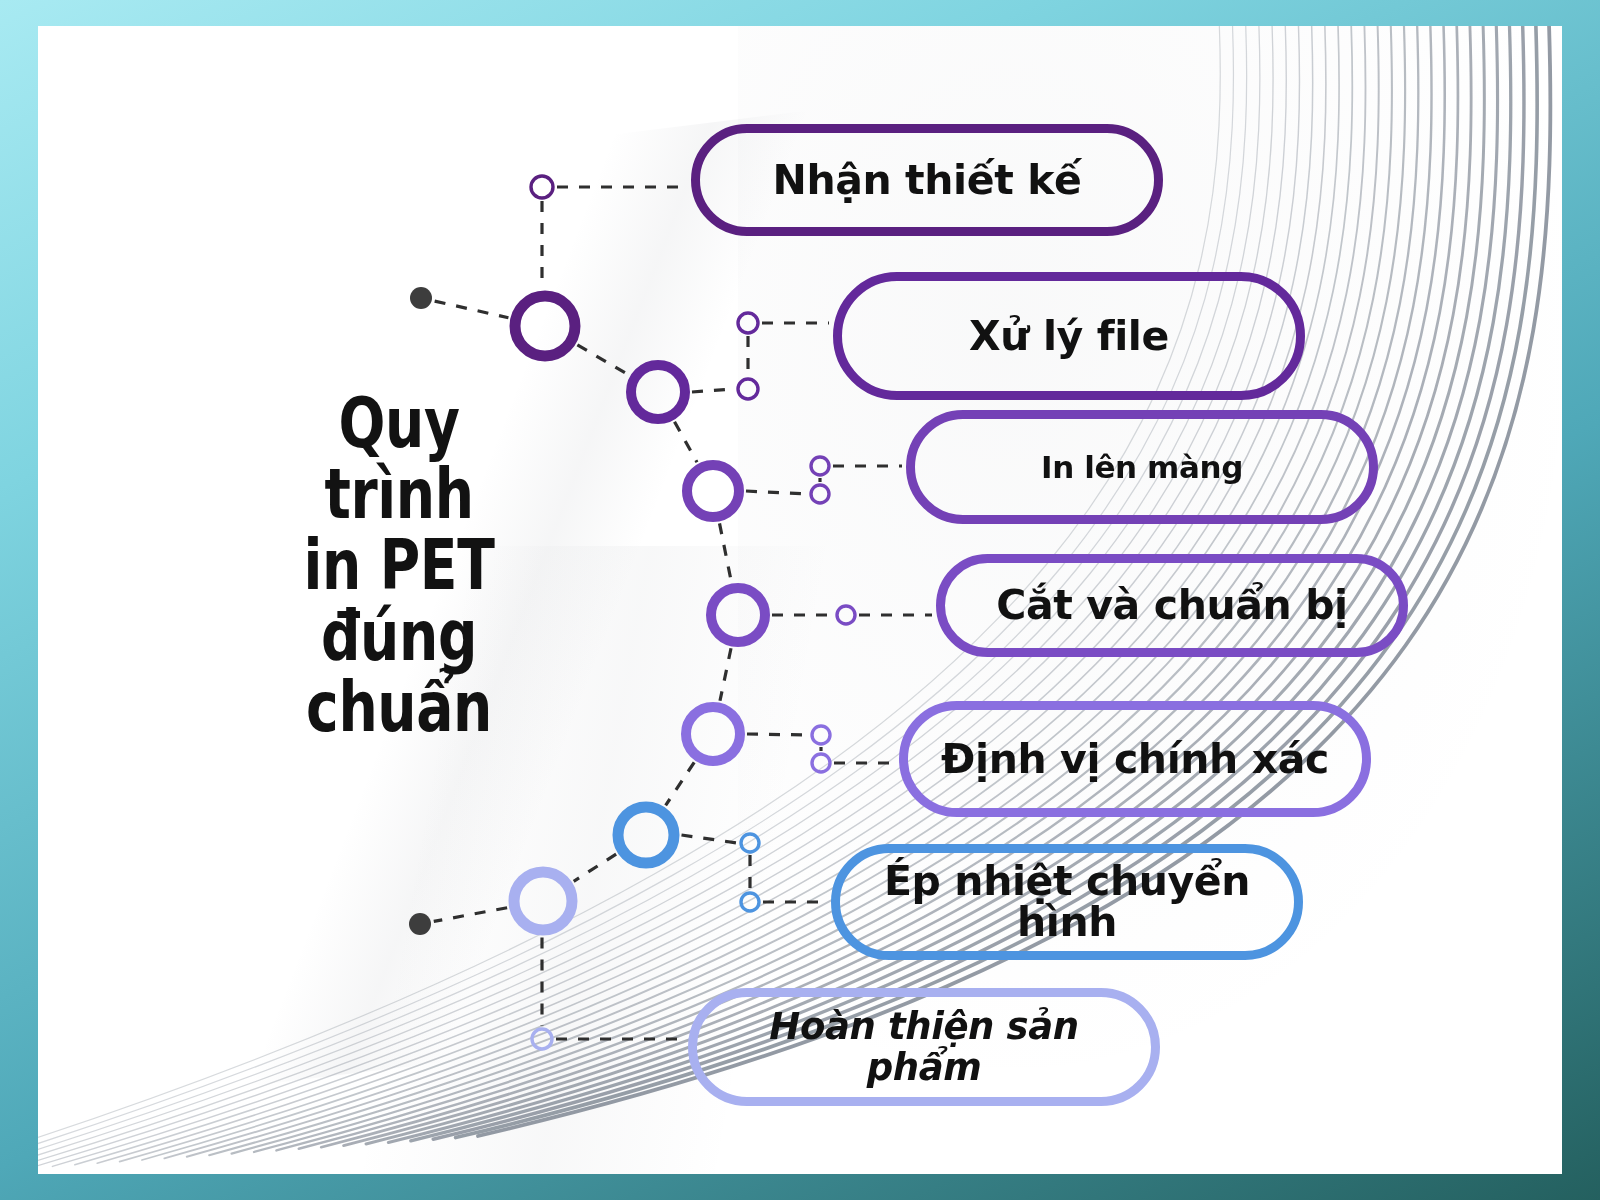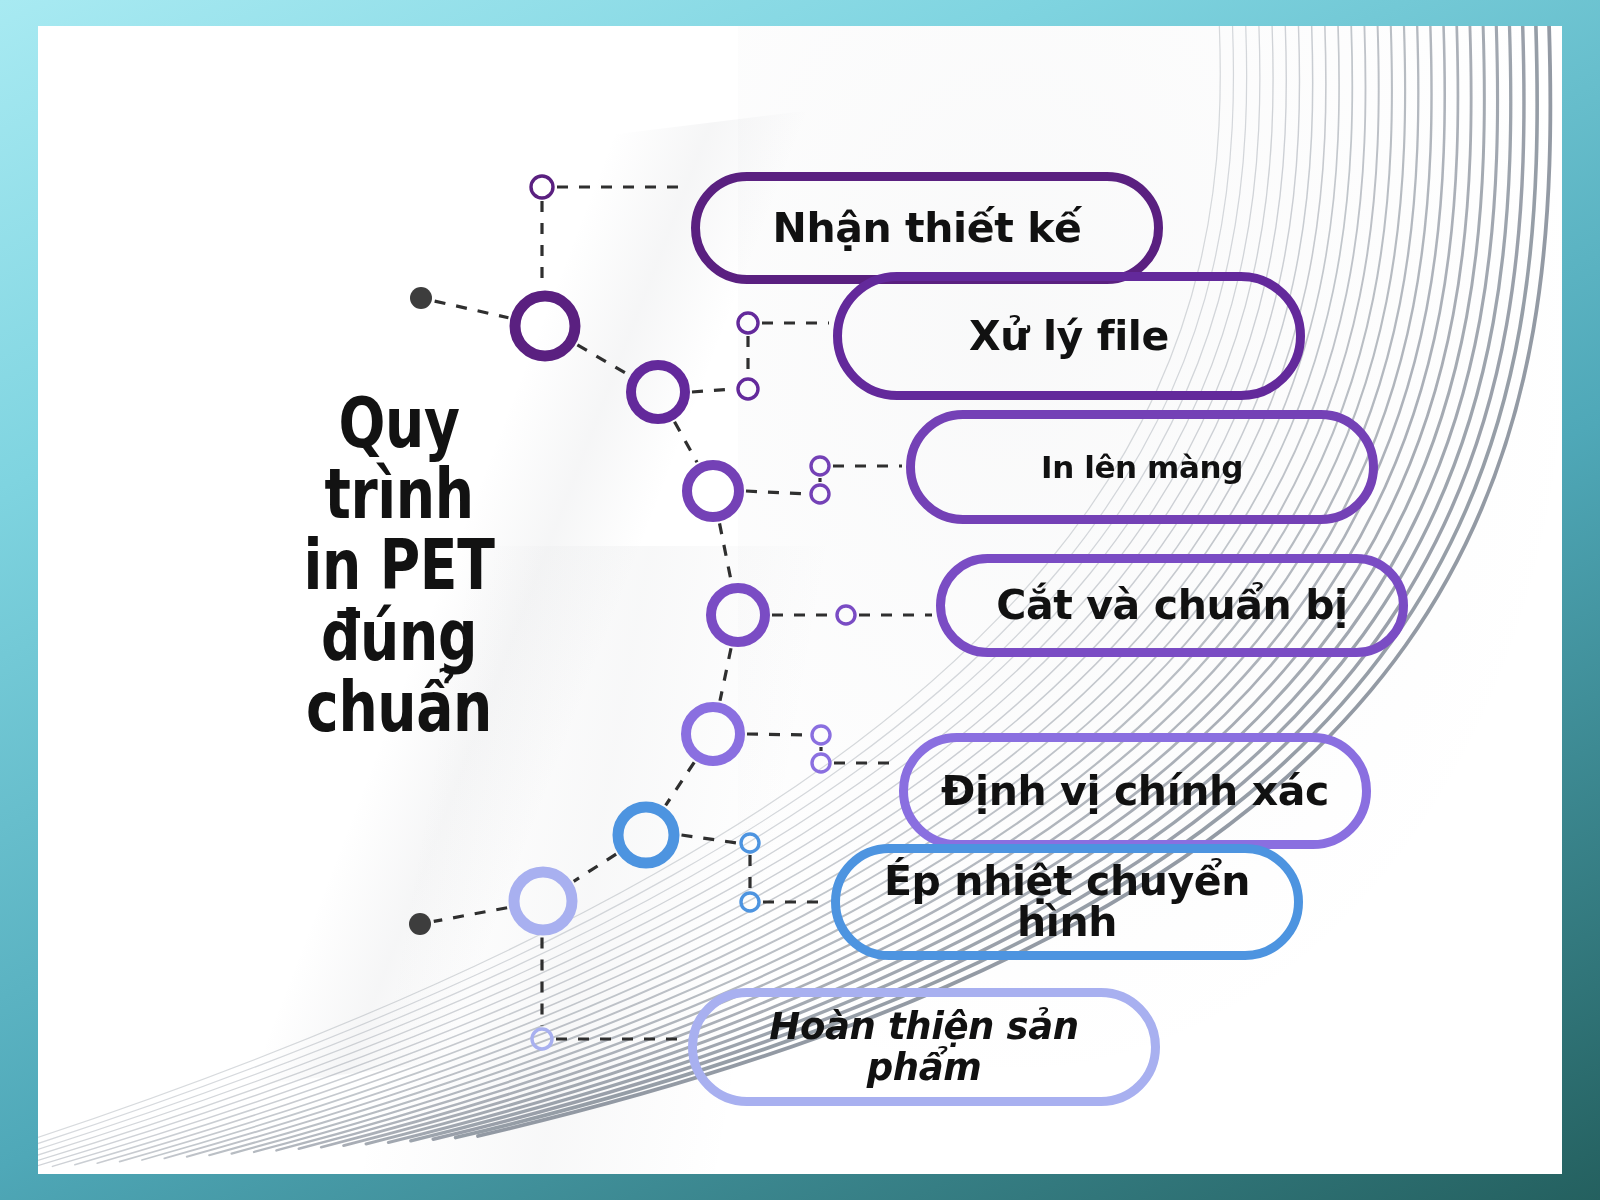--- a/index.html
+++ b/index.html
@@ -177,24 +177,24 @@
         <circle cx="383" cy="272" r="11" fill="#3d3d3d"></circle>
         <circle cx="382" cy="898" r="11" fill="#3d3d3d"></circle>
       </svg>
 
     <div id="title">Quy trình
 in PET
 đúng
 chuẩn</div>
 
     <div id="pills">
-        <div class="pill" style="left: 653px; top: 98px; width: 472px; height: 112px; border-width: 9px; border-color: rgb(90, 32, 128); font-size: 41px; line-height: 1; margin-top: 48px;"><span>Nhận thiết kế</span></div>
+        <div class="pill" style="left: 653px; top: 98px; width: 472px; height: 112px; border-width: 9px; border-color: rgb(90, 32, 128); font-size: 41px; line-height: 1;"><span>Nhận thiết kế</span></div>
         <div class="pill" style="left: 795px; top: 246px; width: 472px; height: 128px; border-width: 9px; border-color: rgb(99, 41, 155); font-size: 41px; line-height: 1;"><span>Xử lý file</span></div>
         <div class="pill" style="left: 868px; top: 384px; width: 472px; height: 114px; border-width: 9px; border-color: rgb(116, 65, 182); font-size: 31px; line-height: 1;"><span>In lên màng</span></div>
         <div class="pill" style="left: 898px; top: 528px; width: 472px; height: 103px; border-width: 9px; border-color: rgb(122, 76, 196); font-size: 41px; line-height: 1;"><span>Cắt và chuẩn bị</span></div>
-        <div class="pill" style="left: 861px; top: 675px; width: 472px; height: 116px; border-width: 9px; border-color: rgb(138, 111, 224); font-size: 41px; line-height: 1; margin-top: 32px;"><span>Định vị chính xác</span></div>
+        <div class="pill" style="left: 861px; top: 675px; width: 472px; height: 116px; border-width: 9px; border-color: rgb(138, 111, 224); font-size: 41px; line-height: 1;"><span>Định vị chính xác</span></div>
         <div class="pill" style="left: 793px; top: 818px; width: 472px; height: 116px; border-width: 9px; border-color: rgb(77, 148, 224); font-size: 41px; line-height: 1; text-align: center;"><span>Ép nhiệt chuyển hình</span></div>
         <div class="pill" style="left: 650px; top: 962px; width: 472px; height: 118px; border-width: 9px; border-color: rgb(168, 176, 240); font-size: 37px; line-height: 1.12; font-style: italic;"><span>Hoàn thiện sản
 phẩm</span></div>
       </div>
 
   </div>
 </div>
 
 </body></html>

